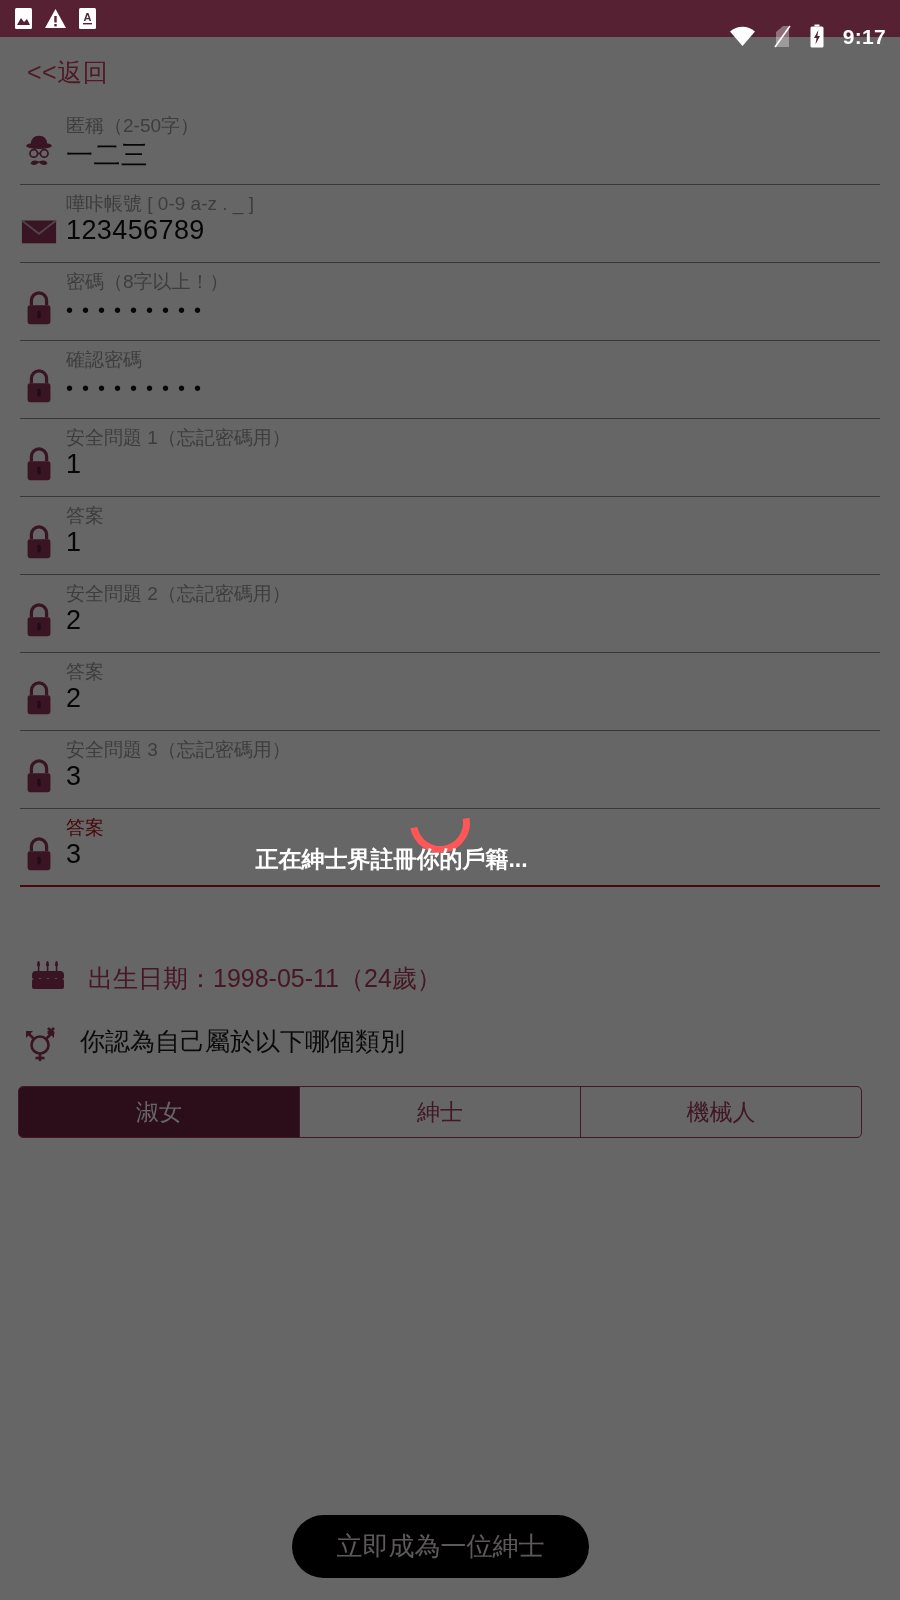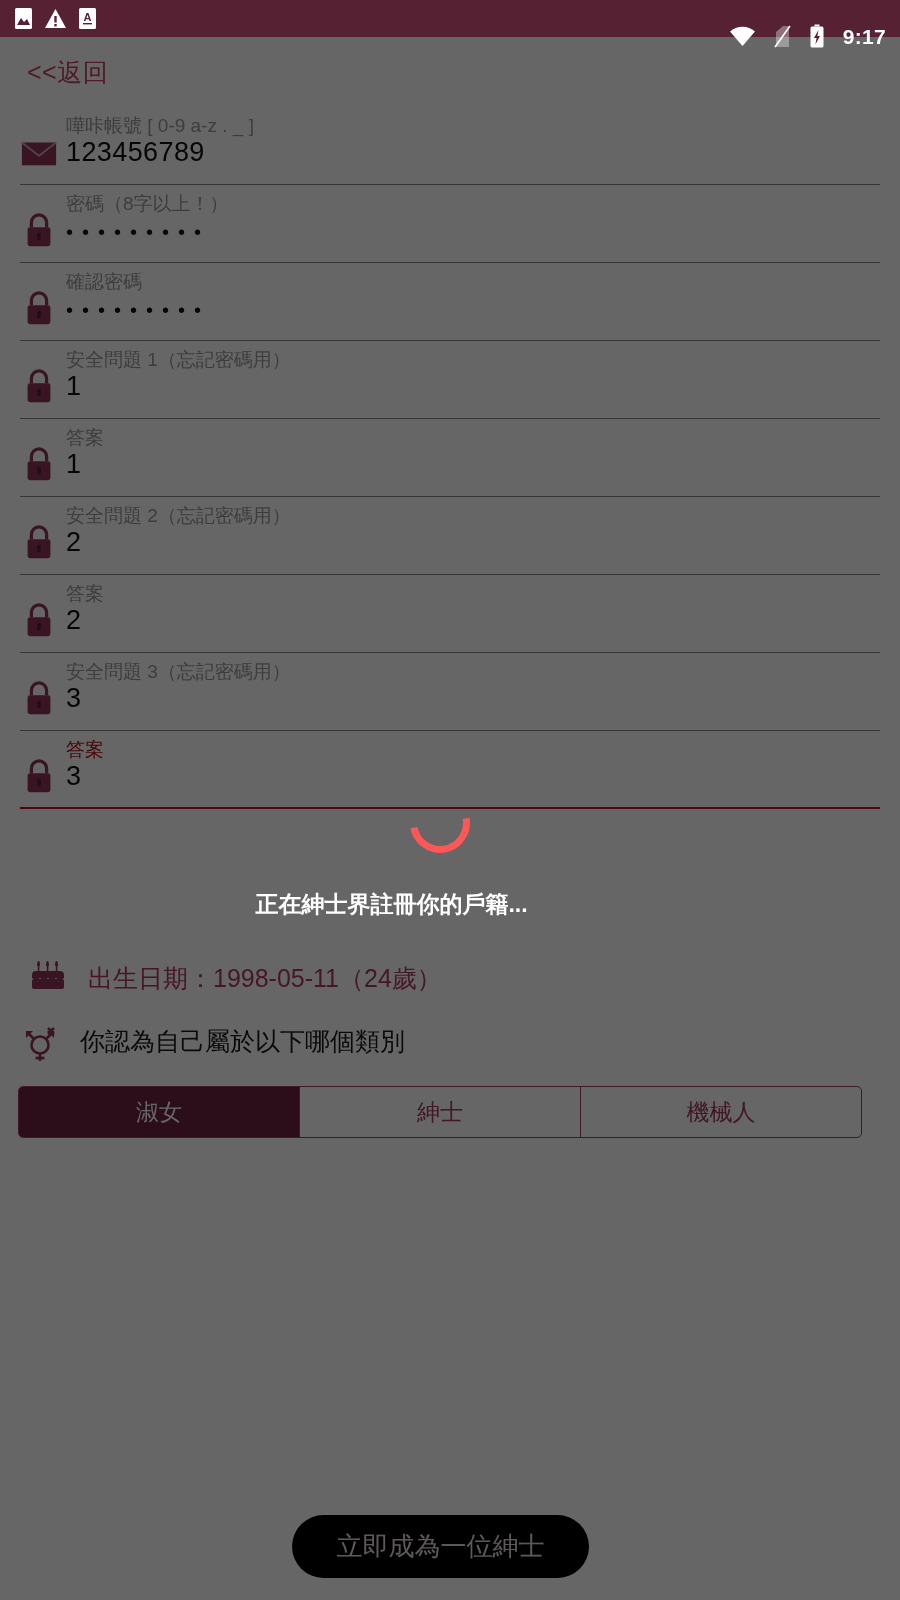--- a/index.html
+++ b/index.html
@@ -106,21 +106,21 @@
   }
   .spinner{
     position:absolute; left:410px; top:756px;
     width:60px; height:60px; border-radius:50%;
     border:7px solid #ff5757;
     border-top-color:transparent;
     border-left-color:transparent;
     transform:rotate(35deg);
   }
   .loadtext{
-    position:absolute; left:0; top:852px; width:739px;
+    position:absolute; left:0; top:807px; width:739px;
     text-align:center; color:#ffffff; font-size:23px; font-weight:bold;padding-left:44px;
   }
 </style>
 </head>
 <body>
 
 <div id="app">
 
   <div class="statusbar">
     <div class="sb-left">
@@ -155,20 +155,32 @@
       <span class="sb-time">9:17</span>
     </div>
   </div>
 
   <div class="page">
 
     <div class="back">&lt;&lt;返回</div>
 
     <div class="form">
 
+      <div class="field">
+        <svg class="ficon" viewBox="0 0 40 40">
+          <ellipse cx="20" cy="13.5" rx="13.5" ry="3.4" fill="#8e3357"></ellipse>
+          <path d="M11.5 12 Q11.5 3 20 3 Q28.5 3 28.5 12 Z" fill="#8e3357"></path>
+          <circle cx="14.5" cy="21.5" r="4" fill="none" stroke="#8e3357" stroke-width="1.8"></circle>
+          <circle cx="25.5" cy="21.5" r="4" fill="none" stroke="#8e3357" stroke-width="1.8"></circle>
+          <line x1="18.5" y1="21.5" x2="21.5" y2="21.5" stroke="#8e3357" stroke-width="1.8"></line>
+          <path d="M20 30 Q13 27 11 32 Q15 36 20 31 Q25 36 29 32 Q27 27 20 30 Z" fill="#8e3357"></path>
+        </svg>
+        <div class="flabel">匿稱（2-50字）</div>
+        <div class="fvalue">一二三</div>
+      </div>
 
       <div class="field">
         <svg class="ficon" viewBox="0 0 40 40">
           <rect x="2" y="10" width="36" height="24" fill="#8e3357"></rect>
           <path d="M2 10 L20 24 L38 10" fill="none" stroke="#c9a6b5" stroke-width="2"></path>
         </svg>
         <div class="flabel">嘩咔帳號 [ 0-9 a-z . _ ]</div>
         <div class="fvalue">123456789</div>
       </div>
 

